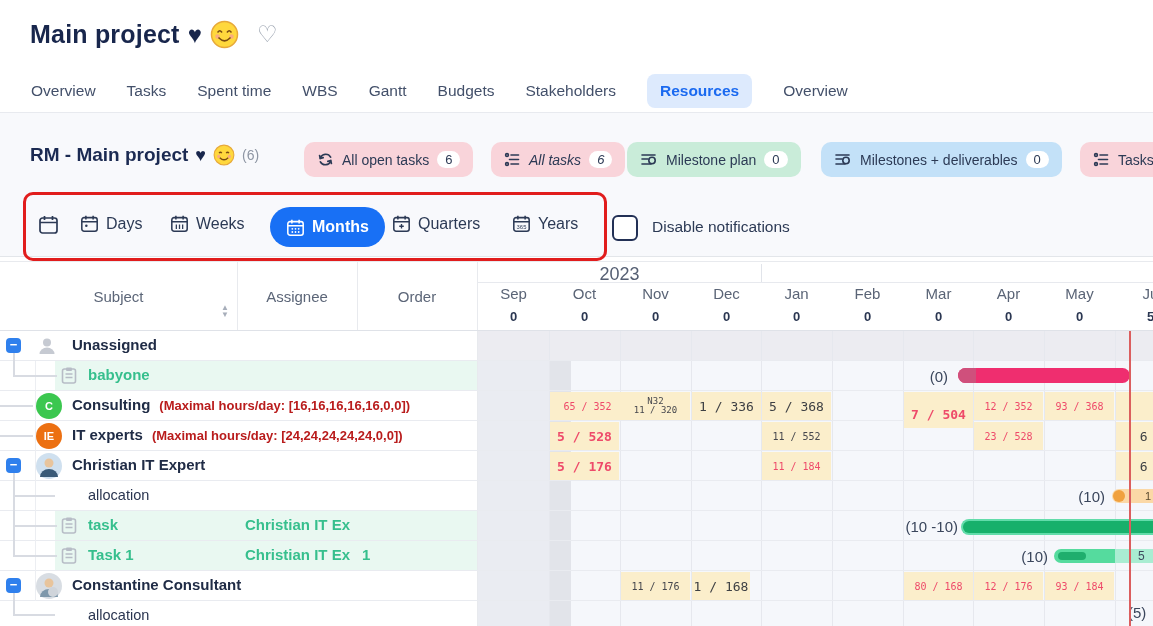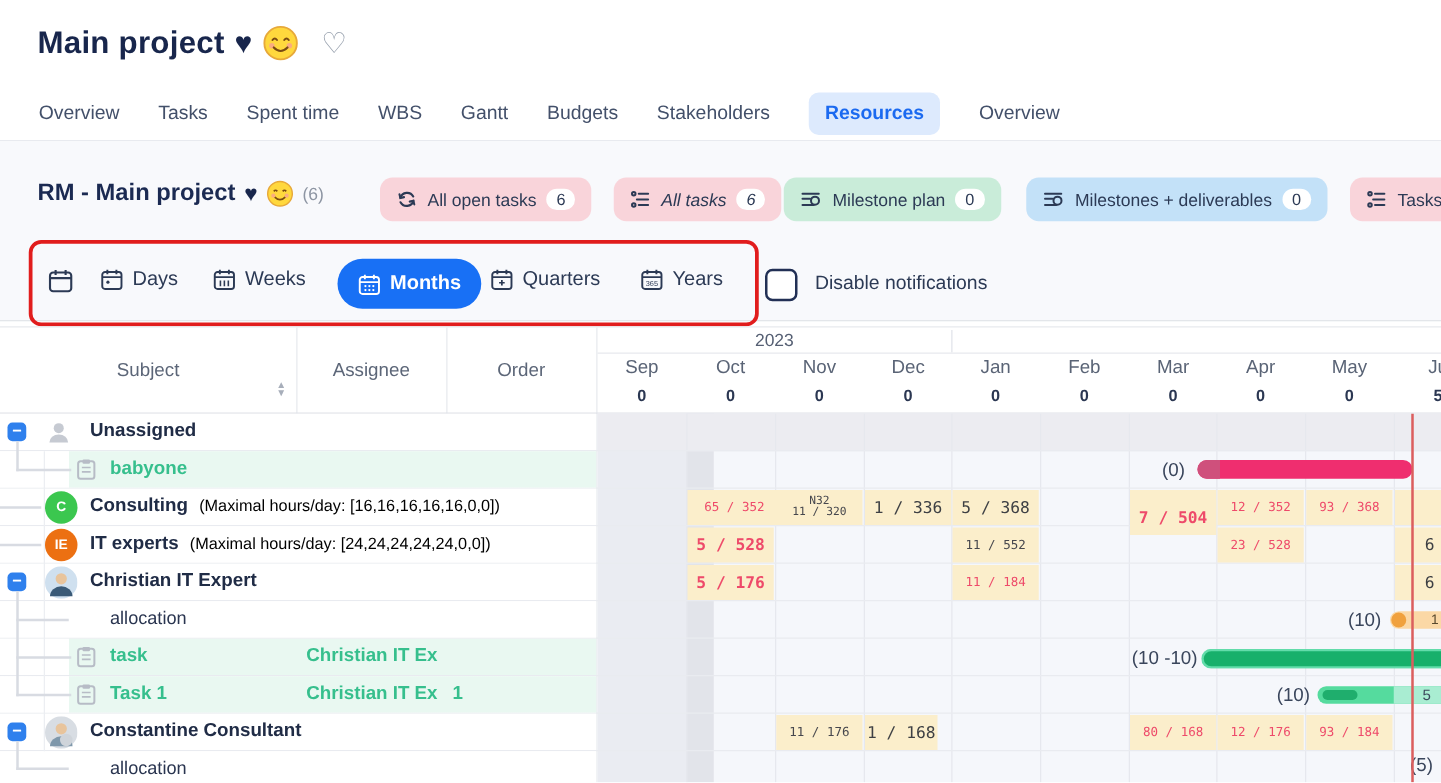--- a/index.html
+++ b/index.html
@@ -25,29 +25,29 @@
   .pink{background:#f9d4da;} .green{background:#c9ecd9;} .blue{background:#c3e1f8;}
   .redbox{left:23px;top:192px;width:578px;height:63px;border:3px solid #e11d1d;border-radius:10px;}
   .ts-item{position:absolute;top:214px;display:flex;align-items:center;gap:7px;
            font-size:16px;color:#2c3a55;font-weight:500;cursor:pointer;}
   .ts-active{top:207px;background:#1870f5;color:#fff;border-radius:20px;height:40px;padding:0 16px;font-weight:700;}
   .checkbox{left:612px;top:215px;width:22px;height:22px;border:2px solid #223055;border-radius:6px;background:#fff;cursor:pointer;}
   .cb-label{left:652px;top:218px;font-size:15.5px;color:#2c3a55;}
   
   .colhead{font-size:15px;color:#5c6678;text-align:center;}
   .vline{background:#e8eaee;width:1px;}
-  .year-label{font-size:14px;color:#555f73;text-align:center;}
+  .year-label{font-size:18px;color:#555f73;text-align:center;}
   .month{position:absolute;top:285px;width:71px;text-align:center;font-size:15px;color:#5a6476;}
   .mcount{position:absolute;top:309px;width:71px;text-align:center;font-size:13px;font-weight:700;color:#2b3752;}
   
   .row{position:absolute;left:0;width:1153px;height:30px;border-bottom:1px solid #e9ebf0;box-sizing:border-box;}
   .row-left{position:absolute;left:0;top:0;width:477px;height:29px;background:#fff;}
   .mint .row-left{background:linear-gradient(to right,#fff 55px,#e9f8f1 55px);}
   .subj-group{position:absolute;top:5px;font-size:15px;font-weight:700;color:#202c46;white-space:nowrap;}
-  .subj-note{font-size:13px;font-weight:400;color:#000000;margin-left:9px;margin-top:40px;}
+  .subj-note{font-size:13px;font-weight:700;color:#b91c1c;margin-left:9px;margin-top:40px;}
   .subj-task{position:absolute;top:5px;font-size:15px;font-weight:700;color:#36bf8d;white-space:nowrap;}
   .subj-alloc{position:absolute;top:6px;font-size:14.5px;color:#2a3550;white-space:nowrap;}
   .assignee{position:absolute;left:245px;top:5px;width:112px;overflow:hidden;font-size:15px;font-weight:700;color:#36bf8d;white-space:nowrap;}
   .order-val{position:absolute;left:362px;top:5px;font-size:15px;font-weight:700;color:#36bf8d;}
   .minus{position:absolute;left:6px;width:15px;height:15px;background:#2f80ed;border-radius:4px;
          color:#fff;font-size:13px;line-height:14px;text-align:center;cursor:pointer;font-weight:700;}
   .avatar{position:absolute;left:36px;width:26px;height:26px;border-radius:50%;color:#fff;
           font-size:11px;font-weight:700;display:flex;align-items:center;justify-content:center;}
   .conn{position:absolute;background:#d8dbe2;}
   

